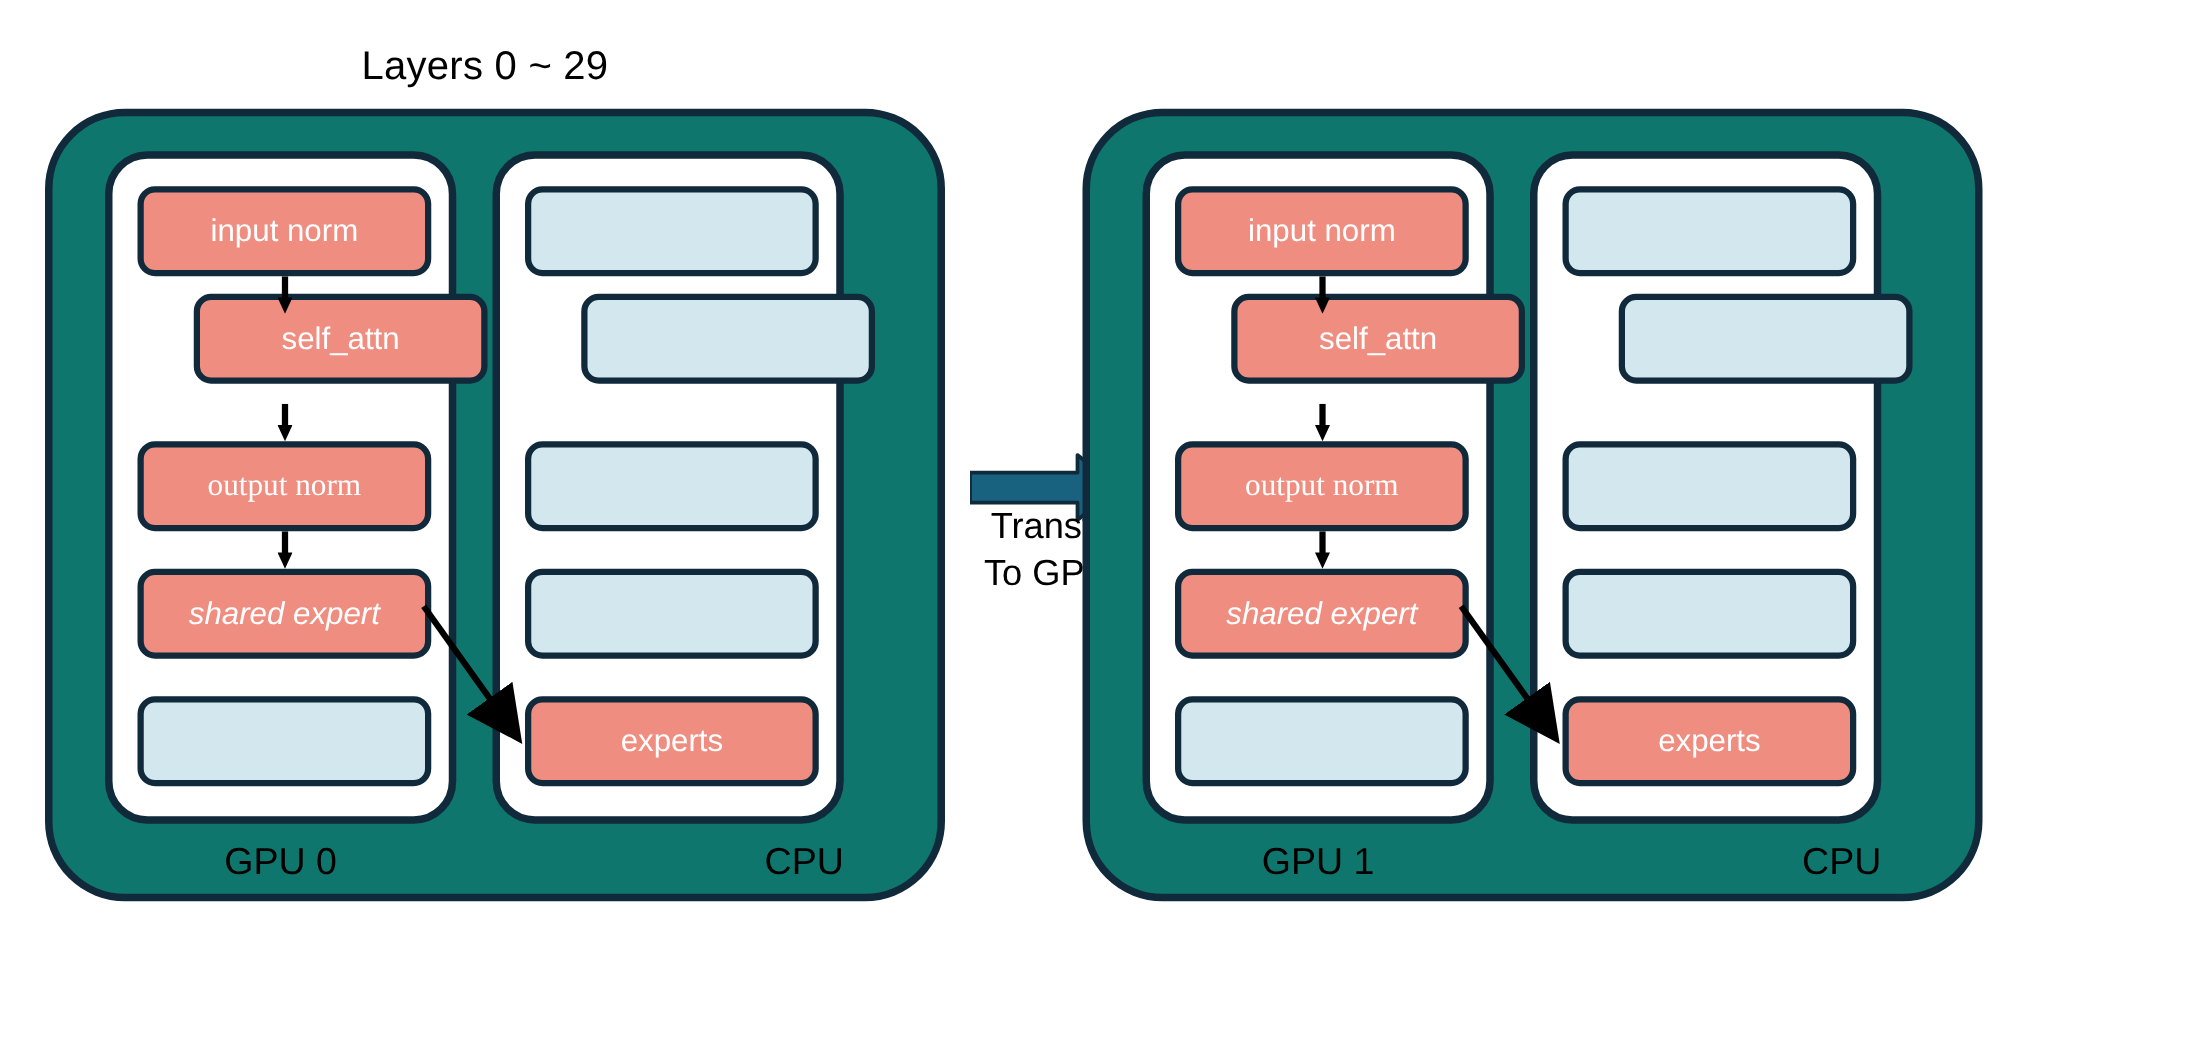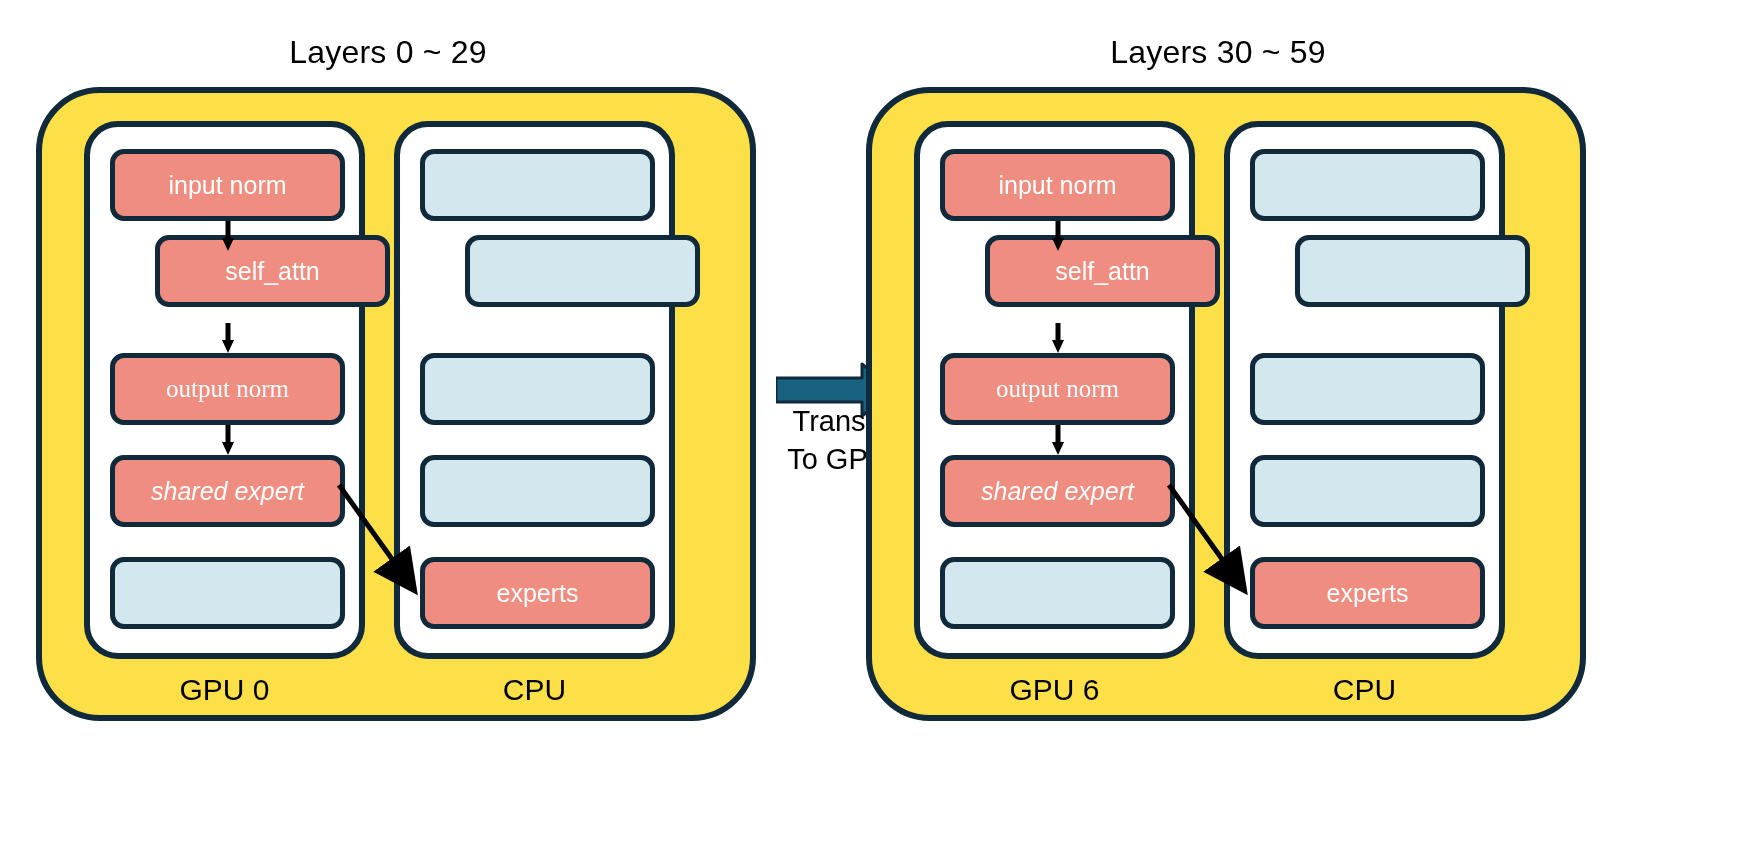--- a/index.html
+++ b/index.html
@@ -47,21 +47,21 @@
   
   .device {
     position: absolute;
     left: 18px;
     top: 87px;
     width: 720px;
     height: 634px;
     border: 6px solid #10293b;
     border-radius: 64px;
     box-sizing: border-box;
-    background: #fde047;
+    background: #0f766e;
   }
 
   
   .panel {
     position: absolute;
     top: 28px;
     width: 281px;
     height: 538px;
     border: 6px solid #10293b;
     border-radius: 34px;
@@ -74,21 +74,21 @@
   .panel-label {
     position: absolute;
     bottom: 8px;
     width: 281px;
     text-align: center;
     font-size: 30px;
     color: #000000;
     white-space: nowrap;
   }
   .panel-label.gpu-label { left: 42px; }
-  .panel-label.cpu-label { left: 352px; }
+  .panel-label.cpu-label { left: 352px; text-align: right; }
 
   
   .block {
     position: absolute;
     left: 20px;
     width: 235px;
     height: 72px;
     border: 5px solid #10293b;
     border-radius: 14px;
     box-sizing: border-box;
@@ -216,21 +216,20 @@
       <polygon points="0,18 86,18 86,4 118,30 86,56 86,42 0,42" fill="#19627f" stroke="#10293b" stroke-width="3" stroke-linejoin="round"></polygon>
     </svg>
   </div>
   <div class="transfer-label">
     <div>Transfer</div>
     <div>To GPU1</div>
   </div>
 
   <div class="group right">
 
-    <div class="group-title">Layers 30 ~ 59</div>
 
     <div class="device">
 
       <div class="panel gpu-panel">
         <div class="block red r0">input norm</div>
         <div class="block red r1">self_attn</div>
         <div class="block red r2">output norm</div>
         <div class="block red r3">shared expert</div>
         <div class="block blue r4"></div>
 
@@ -264,18 +263,18 @@
 
       <svg class="diag-arrow" viewBox="0 0 720 634">
         <defs>
           <marker id="arrowR" markerWidth="9" markerHeight="9" refX="7" refY="4.5" orient="auto" markerUnits="strokeWidth">
             <polygon points="0,0 9,4.5 0,9" fill="#000000"></polygon>
           </marker>
         </defs>
         <line x1="297" y1="392" x2="370" y2="494" stroke="#000000" stroke-width="5" marker-end="url(#arrowR)"></line>
       </svg>
 
-      <div class="panel-label gpu-label">GPU 6</div>
+      <div class="panel-label gpu-label">GPU 1</div>
       <div class="panel-label cpu-label">CPU</div>
     </div>
   </div>
 
 </div>
 
 </body></html>

